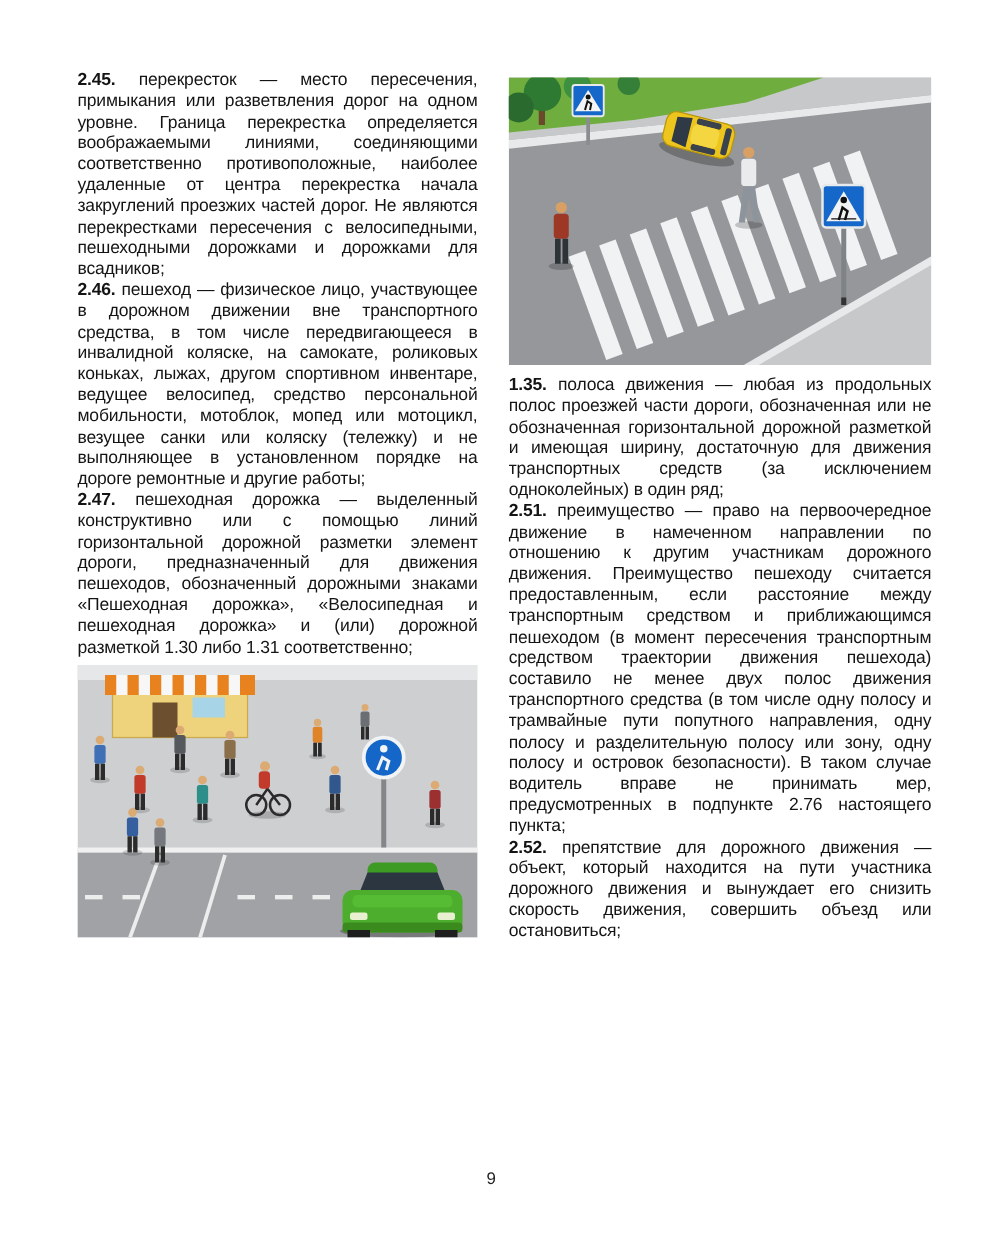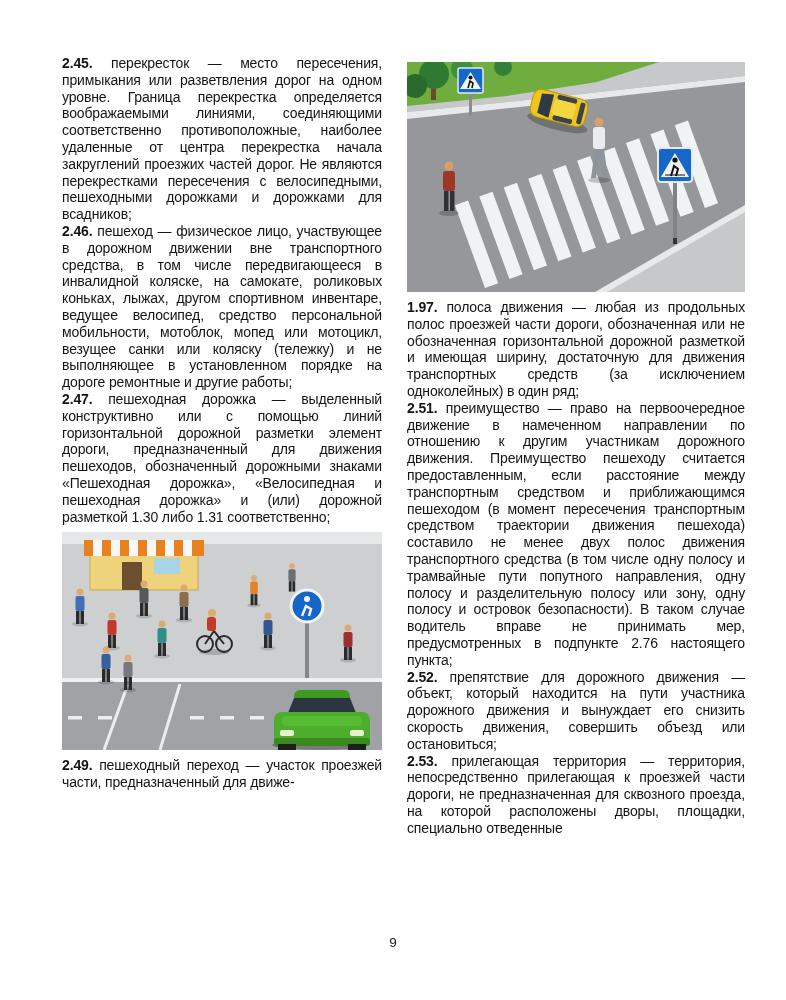--- a/index.html
+++ b/index.html
@@ -175,21 +175,20 @@
             <rect x="220" y="184" width="80" height="10" rx="4" fill="#5cc438" opacity="0.6"></rect>
             <rect x="218" y="198" width="14" height="6" rx="2" fill="#e8f0d0"></rect>
             <rect x="288" y="198" width="14" height="6" rx="2" fill="#e8f0d0"></rect>
             <rect x="212" y="206" width="96" height="8" rx="3" fill="#3a8a1e"></rect>
             <rect x="216" y="212" width="18" height="6" fill="#1e1e1e"></rect>
             <rect x="286" y="212" width="18" height="6" fill="#1e1e1e"></rect>
           </g>
         </svg>
       </div>
 
-      <p class="para"><span class="num">2.49.</span> <span>пешеходный переход — участок проезжей части, предназначенный для движе-</span></p>
     </div>
 
     <div class="col-right">
 
       <div class="figure">
         <svg width="338" height="230" viewBox="0 0 338 230" xmlns="http://www.w3.org/2000/svg">
           <rect width="338" height="230" fill="#95979a"></rect>
           <polygon points="0,0 338,0 338,14 120,38 0,50" fill="#c6c8ca"></polygon>
           <polygon points="0,50 120,38 338,14 338,20 122,44 0,57" fill="#e8e9ea"></polygon>
           <polygon points="0,0 252,0 190,20 100,34 0,44" fill="#6fae3e"></polygon>
@@ -256,21 +255,20 @@
 
           <g>
             <ellipse cx="192" cy="118" rx="11" ry="3" fill="rgba(0,0,0,0.2)"></ellipse>
             <circle cx="192" cy="60" r="4.5" fill="#d9a066"></circle>
             <rect x="186" y="65" width="12" height="22" rx="3" fill="#e9ebed"></rect>
             <polygon points="188,87 184,116 189,116 192,95 196,116 201,116 197,87" fill="#8d949c"></polygon>
           </g>
         </svg>
       </div>
 
-      <p class="para"><span class="num">1.97.</span> <span>полоса движения — любая из продольных полос проезжей части дороги, обозначенная или не обозначенная горизонтальной дорожной разметкой и имеющая ширину, достаточную для движения транспортных средств (за исключением одноколейных) в один ряд;</span></p>
+      <p class="para"><span class="num">1.35.</span> <span>полоса движения — любая из продольных полос проезжей части дороги, обозначенная или не обозначенная горизонтальной дорожной разметкой и имеющая ширину, достаточную для движения транспортных средств (за исключением одноколейных) в один ряд;</span></p>
       <p class="para"><span class="num">2.51.</span> <span>преимущество — право на первоочередное движение в намеченном направлении по отношению к другим участникам дорожного движения. Преимущество пешеходу считается предоставленным, если расстояние между транспортным средством и приближающимся пешеходом (в момент пересечения транспортным средством траектории движения пешехода) составило не менее двух полос движения транспортного средства (в том числе одну полосу и трамвайные пути попутного направления, одну полосу и разделительную полосу или зону, одну полосу и островок безопасности). В таком случае водитель вправе не принимать мер, предусмотренных в подпункте 2.76 настоящего пункта;</span></p>
       <p class="para"><span class="num">2.52.</span> <span>препятствие для дорожного движения — объект, который находится на пути участника дорожного движения и вынуждает его снизить скорость движения, совершить объезд или остановиться;</span></p>
-      <p class="para"><span class="num">2.53.</span> <span>прилегающая территория — территория, непосредственно прилегающая к проезжей части дороги, не предназначенная для сквозного проезда, на которой расположены дворы, площадки, специально отведенные</span></p>
     </div>
   </div>
 
   <div class="page-number">9</div>
 </div>
 
 </body></html>

